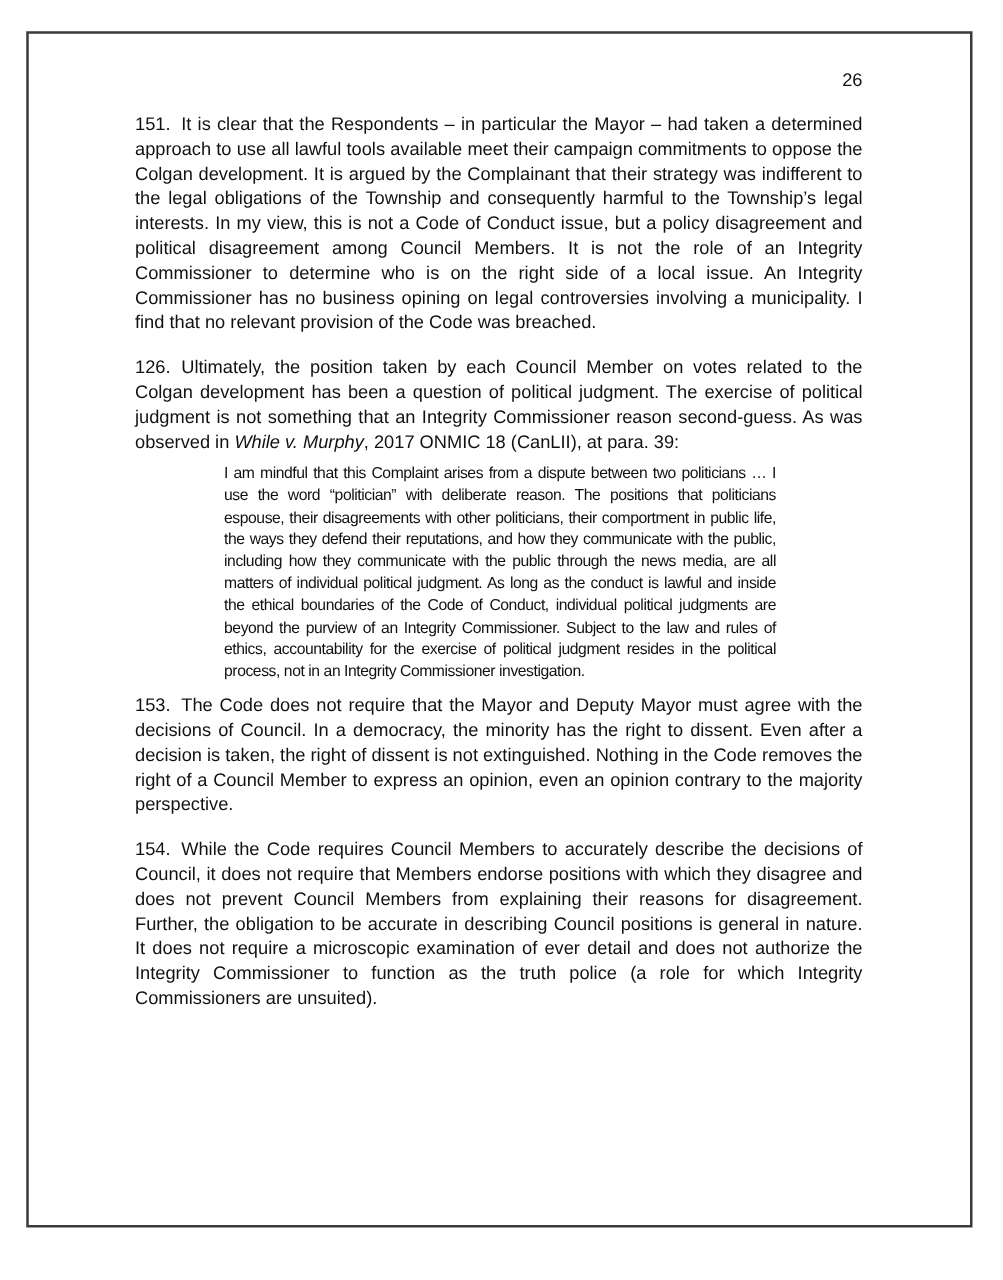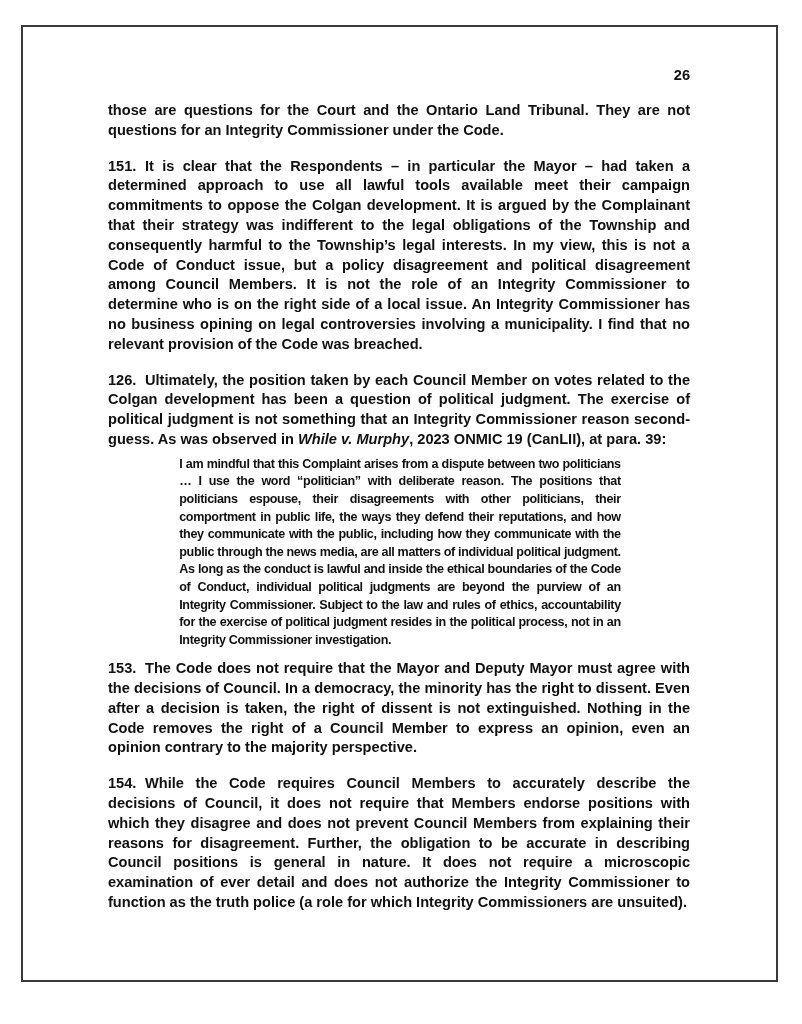--- a/index.html
+++ b/index.html
@@ -2,54 +2,50 @@
 <html><head>
 <meta charset="utf-8">
 <style>
   html, body { margin: 0; padding: 0; background: #ffffff; }
   body { width: 802px; height: 1024px; position: relative; overflow: hidden; }
   .page-frame {
     position: absolute; left: 21px; top: 25px; width: 757px; height: 957px;
     border: 2px solid #3a3a3a; box-sizing: border-box; background: #fff;
   }
   .content {
-    position: absolute; left: 108px; top: 66px; width: 582px;
+    position: absolute; left: 108px; top: 56px; width: 582px;
     font-family: "Liberation Sans", sans-serif; font-size: 14.6px; line-height: 19.8px;
     color: #111;
-    font-weight: bold;
   }
   .page-number { text-align: right; margin-bottom: 15px; height: 20px; }
   p { margin: 0 0 16px 0; text-align: justify; text-align-last: left; }
   .para-num { display: inline-block; width: 37px; }
   .blockquote {
     margin: 6px 67px 10px 69px;
     font-family: "Liberation Sans", sans-serif; font-size: 12.7px; line-height: 17.6px;
     letter-spacing: -0.35px; transform: scaleX(0.99);
     text-align: justify; text-align-last: left; color: #111;
   }
   em { font-style: italic; }
 </style>
 </head>
 <body>
 
 <div class="page-frame"></div>
 
 <div class="content">
   <div class="page-number">26</div>
 
-  <p>
-    <span>those are questions for the Court and the Ontario Land Tribunal. They are not questions for an Integrity Commissioner under the Code.</span>
-  </p>
 
   <p>
     <span class="para-num">151.</span><span>It is clear that the Respondents – in particular the Mayor – had taken a determined approach to use all lawful tools available meet their campaign commitments to oppose the Colgan development. It is argued by the Complainant that their strategy was indifferent to the legal obligations of the Township and consequently harmful to the Township’s legal interests.  In my view, this is not a Code of Conduct issue, but a policy disagreement and political disagreement among Council Members. It is not the role of an Integrity Commissioner to determine who is on the right side of a local issue. An Integrity Commissioner has no business opining on legal controversies involving a municipality.   I find that no relevant provision of the Code was breached.</span>
   </p>
 
   <p style="margin-bottom:6px;">
-    <span class="para-num">126.</span><span>Ultimately, the position taken by each Council Member on votes related to the Colgan development has been a question of political judgment. The exercise of political judgment is not something that an Integrity Commissioner reason second-guess. As was observed in </span><em>While v. Murphy</em><span>, 2023 ONMIC 19 (CanLII), at para. 39:</span>
+    <span class="para-num">126.</span><span>Ultimately, the position taken by each Council Member on votes related to the Colgan development has been a question of political judgment. The exercise of political judgment is not something that an Integrity Commissioner reason second-guess. As was observed in </span><em>While v. Murphy</em><span>, 2017 ONMIC 18 (CanLII), at para. 39:</span>
   </p>
 
   <div class="blockquote">I am mindful that this Complaint arises from a dispute between two politicians … I use the word “politician” with deliberate reason. The positions that politicians espouse, their disagreements with other politicians, their comportment in public life, the ways they defend their reputations, and how they communicate with the public, including how they communicate with the public through the news media, are all matters of individual political judgment. As long as the conduct is lawful and inside the ethical boundaries of the Code of Conduct, individual political judgments are beyond the purview of an Integrity Commissioner. Subject to the law and rules of ethics, accountability for the exercise of political judgment resides in the political process, not in an Integrity Commissioner investigation.</div>
 
   <p>
     <span class="para-num">153.</span><span>The Code does not require that the Mayor and Deputy Mayor must agree with the decisions of Council. In a democracy, the minority has the right to dissent.  Even after a decision is taken, the right of dissent is not extinguished. Nothing in the Code removes the right of a Council Member to express an opinion, even an opinion contrary to the majority perspective.</span>
   </p>
 
   <p>
     <span class="para-num">154.</span><span>While the Code requires Council Members to accurately describe the decisions of Council, it does not require that Members endorse positions with which they disagree and does not prevent Council Members from explaining their reasons for disagreement. Further, the obligation to be accurate in describing Council positions is general in nature. It does not require a microscopic examination of ever detail and does not authorize the Integrity Commissioner to function as the truth police (a role for which Integrity Commissioners are unsuited).</span>

